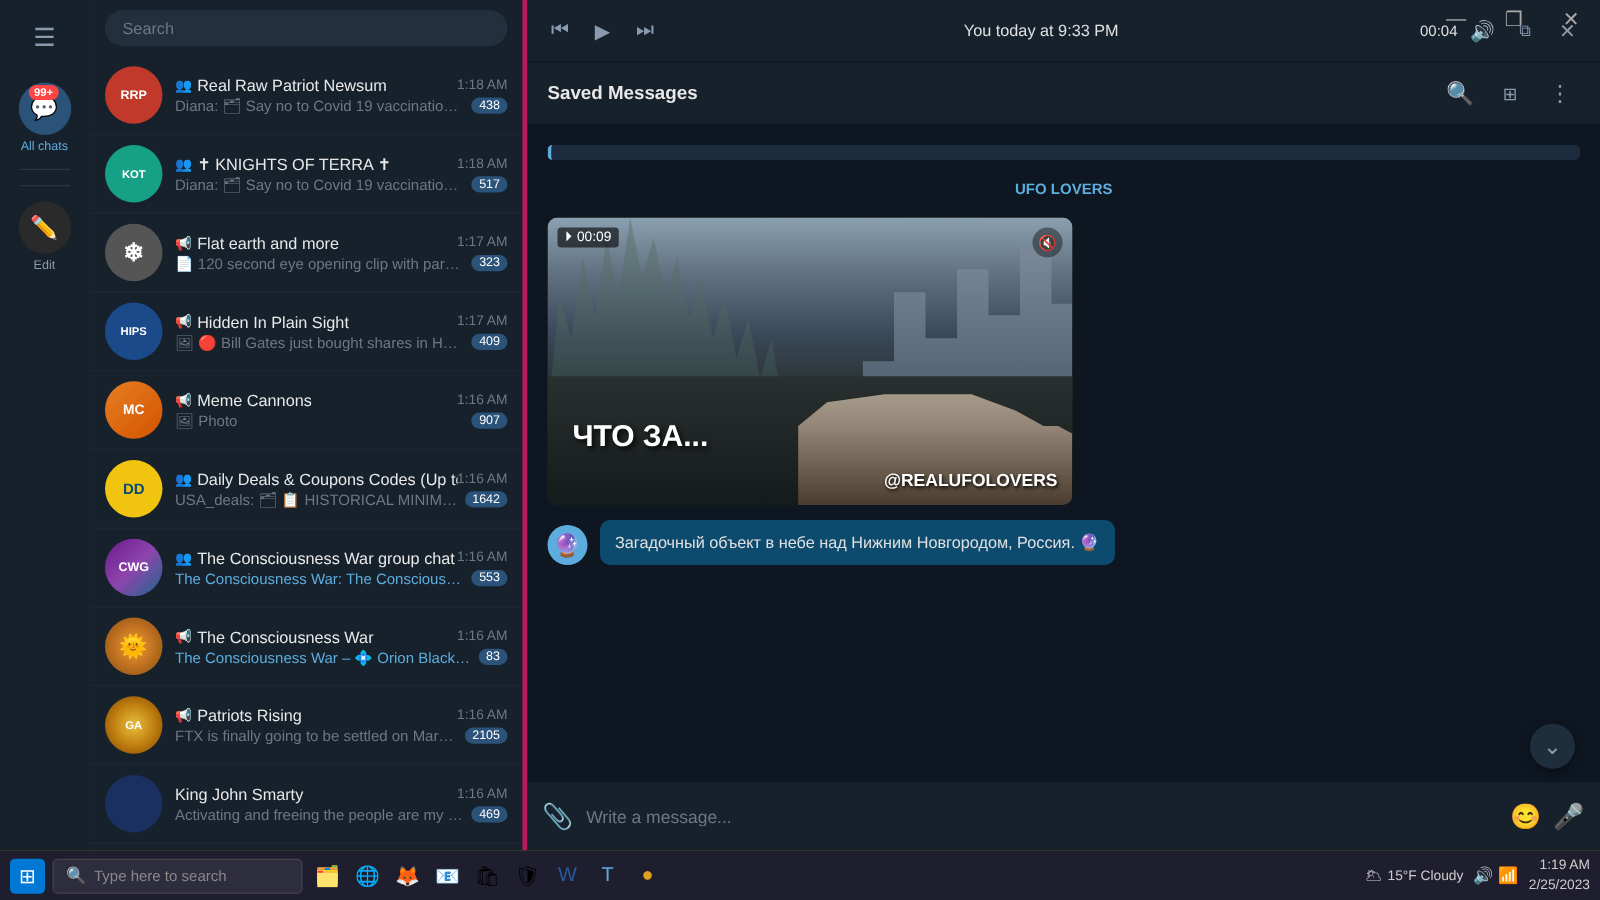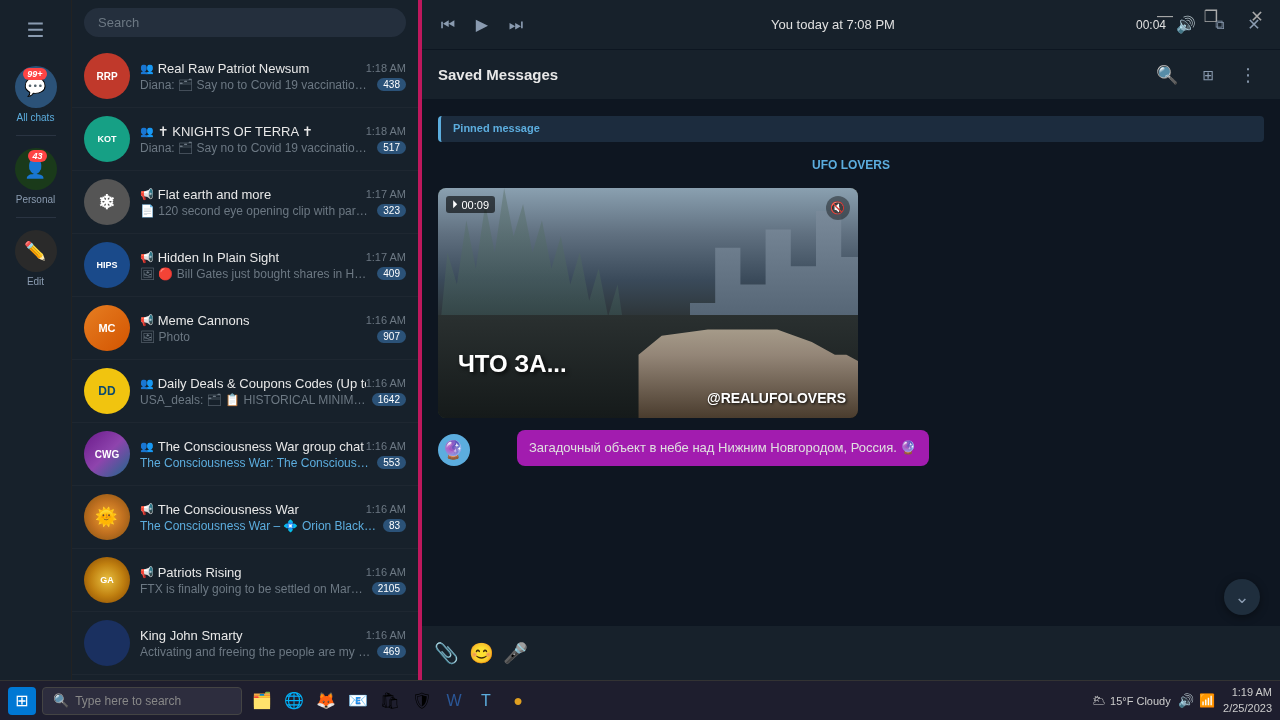--- a/index.html
+++ b/index.html
@@ -17,21 +17,21 @@
     .taskbar-time { text-align: right; line-height: 1.4; }
     .taskbar-sys { display: flex; gap: 4px; align-items: center; }
 
     
     .app { display: flex; height: calc(100% - 40px); background: #17212b; }
 
     
     .nav-sidebar { width: 72px; background: #17212b; display: flex; flex-direction: column; align-items: center; padding-top: 10px; border-right: 1px solid #222; }
     .nav-menu-btn { width: 40px; height: 40px; display: flex; align-items: center; justify-content: center; cursor: pointer; color: #8a9bb0; font-size: 20px; margin-bottom: 10px; }
     .nav-item { display: flex; flex-direction: column; align-items: center; gap: 4px; padding: 6px 0; cursor: pointer; width: 100%; position: relative; }
-    .nav-badge { background: #f44; color: white; font-size: 9px; font-weight: bold; border-radius: 8px; padding: 1px 4px; position: absolute; top: 2px; right: 10px; min-width: 18px; text-align: center; font-style: italic; }
+    .nav-badge { background: #f44; color: white; font-size: 9px; font-weight: bold; border-radius: 8px; padding: 1px 4px; position: absolute; top: 2px; right: 10px; min-width: 18px; text-align: center; }
     .nav-icon-circle { width: 42px; height: 42px; border-radius: 50%; display: flex; align-items: center; justify-content: center; background: #2b5278; color: white; font-size: 18px; }
     .nav-label { color: #8a9bb0; font-size: 10px; text-align: center; }
     .nav-item.active .nav-label { color: #5cadde; text-align: center; }
     .nav-item.active .nav-icon-circle { background: #2b5278; }
     .nav-divider { width: 40px; height: 1px; background: #2a3442; margin: 6px 0; }
 
     
     .chat-list-panel { width: 350px; background: #17212b; display: flex; flex-direction: column; border-right: 4px solid #be185d; }
     .search-bar { padding: 8px 12px; }
     .search-input { width: 100%; background: #242f3d; border: none; border-radius: 20px; padding: 7px 14px; color: #ccc; font-size: 13px; outline: none; }
@@ -76,21 +76,21 @@
     .video-container { position: relative; width: 420px; border-radius: 8px; overflow: hidden; background: #000; cursor: pointer; }
     .video-thumb { width: 100%; height: 230px; background: linear-gradient(135deg, #2a3a2a 0%, #4a5a3a 30%, #6a7a5a 50%, #3a2a1a 80%, #1a1a0a 100%); position: relative; display: flex; align-items: flex-end; justify-content: flex-start; }
     .video-scene { position: absolute; top: 0; left: 0; right: 0; bottom: 0; background: linear-gradient(180deg, #8aa0b0 0%, #607080 20%, #3a4a5a 40%, #2a3030 60%, #1a2020 80%, #101818 100%); }
     .video-overlay-text { position: absolute; bottom: 40px; left: 20px; color: white; font-size: 24px; font-weight: bold; text-shadow: 2px 2px 4px rgba(0,0,0,0.8); font-family: Arial, sans-serif; }
     .video-watermark { position: absolute; bottom: 12px; right: 12px; color: white; font-size: 14px; font-weight: bold; text-shadow: 1px 1px 3px black; }
     .video-timer { position: absolute; top: 8px; left: 8px; background: rgba(0,0,0,0.6); color: white; font-size: 11px; padding: 2px 6px; border-radius: 3px; display: flex; align-items: center; gap: 4px; }
     .video-mute-btn { position: absolute; top: 8px; right: 8px; background: rgba(0,0,0,0.4); border-radius: 50%; width: 24px; height: 24px; display: flex; align-items: center; justify-content: center; color: white; font-size: 12px; }
 
     .message-row { display: flex; gap: 10px; align-items: flex-end; }
     .msg-avatar { width: 32px; height: 32px; border-radius: 50%; background: #5cadde; flex-shrink: 0; display: flex; align-items: center; justify-content: center; font-size: 14px; }
-    .msg-bubble { background: #a21caf; border-radius: 8px; padding: 8px 12px; max-width: 420px; margin-left: 37px; }
+    .msg-bubble { background: #0c4a6e; border-radius: 8px; padding: 8px 12px; max-width: 420px; }
     .msg-text { color: #e0e0e0; font-size: 13px; line-height: 1.5; }
 
     
     .input-area { height: 55px; background: #17212b; display: flex; align-items: center; padding: 0 12px; gap: 10px; border-top: 1px solid #0d1621; }
     .attach-btn { color: #8a9bb0; font-size: 20px; cursor: pointer; }
     .msg-input { flex: 1; background: transparent; border: none; color: #e0e0e0; font-size: 14px; outline: none; }
     .msg-input::placeholder { color: #6c7883; }
     .emoji-btn { color: #8a9bb0; font-size: 20px; cursor: pointer; }
     .mic-btn { color: #8a9bb0; font-size: 20px; cursor: pointer; }
 
@@ -127,27 +127,20 @@
     <div class="nav-item active">
       <div style="position:relative">
         <div class="nav-badge">99+</div>
         <div class="nav-icon-circle">💬</div>
       </div>
       <span class="nav-label">All chats</span>
     </div>
 
     <div class="nav-divider"></div>
 
-    <div class="nav-item">
-      <div style="position:relative">
-        <div class="nav-badge">43</div>
-        <div class="nav-icon-circle" style="background:#1a3a1a;">👤</div>
-      </div>
-      <span class="nav-label">Personal</span>
-    </div>
 
     <div class="nav-divider"></div>
 
     <div class="nav-item">
       <div class="nav-icon-circle" style="background:#2a2a2a;">✏️</div>
       <span class="nav-label">Edit</span>
     </div>
   </div>
 
   <div class="chat-list-panel">
@@ -325,21 +318,21 @@
   </div>
 
   <div class="right-panel">
 
     <div class="video-topbar">
       <div class="video-controls-left">
         <div class="video-ctrl-btn">⏮</div>
         <div class="video-ctrl-btn">▶</div>
         <div class="video-ctrl-btn">⏭</div>
       </div>
-      <span class="video-title">You today at 7:08 PM</span>
+      <span class="video-title">You today at 9:33 PM</span>
       <div class="video-controls-right">
         <span class="video-time">00:04</span>
         <div class="video-ctrl-btn">🔊</div>
         <div class="video-ctrl-btn" style="font-size:13px;">⧉</div>
         <div class="video-ctrl-btn">✕</div>
       </div>
     </div>
 
     <div class="chat-main">
       <div class="chat-topbar">
@@ -347,21 +340,20 @@
         <div class="chat-topbar-icons">
           <div class="icon-btn">🔍</div>
           <div class="icon-btn" style="font-size:14px;">⊞</div>
           <div class="icon-btn">⋮</div>
         </div>
       </div>
 
       <div class="messages-area">
 
         <div class="pinned-bar">
-          <div class="pinned-label">Pinned message</div>
         </div>
 
         <div class="ufo-label">UFO LOVERS</div>
 
         <div class="video-container">
           <div class="video-thumb">
 
             <div class="video-scene"></div>
 
             <div style="position:absolute; top:0; left:0; right:55%; height:70%; background: linear-gradient(180deg,#6a8080 0%,#4a6060 50%,#2a4040 100%); clip-path: polygon(0 100%,5% 40%,10% 60%,15% 20%,20% 50%,25% 10%,30% 40%,35% 0%,40% 30%,45% 10%,50% 40%,55% 20%,60% 50%,65% 30%,70% 60%,75% 40%,80% 70%,85% 50%,90% 80%,95% 60%,100% 100%); opacity:0.7;"></div>
@@ -389,20 +381,21 @@
           <div class="msg-avatar" style="background:#5cadde; font-size:18px;">🔮</div>
           <div class="msg-bubble">
             <span class="msg-text">Загадочный объект в небе над Нижним Новгородом, Россия. 🔮</span>
           </div>
         </div>
 
       </div>
 
       <div class="input-area">
         <span class="attach-btn">📎</span>
+        <input class="msg-input" type="text" placeholder="Write a message..." style="">
         <span class="emoji-btn">😊</span>
         <span class="mic-btn">🎤</span>
       </div>
     </div>
 
     <div class="scroll-down-btn">
       <span>⌄</span>
     </div>
 
   </div>

